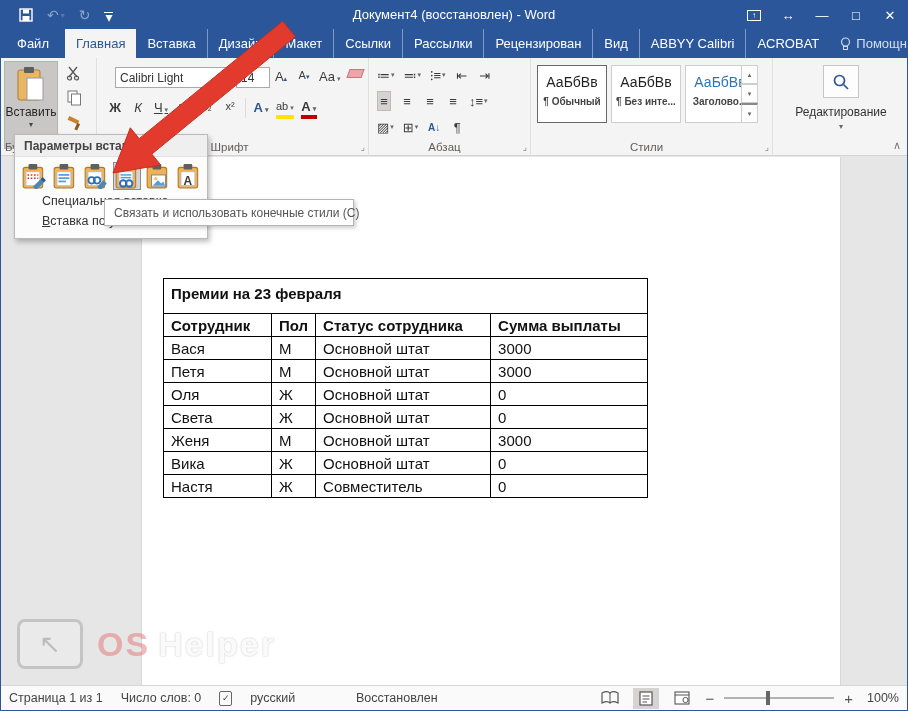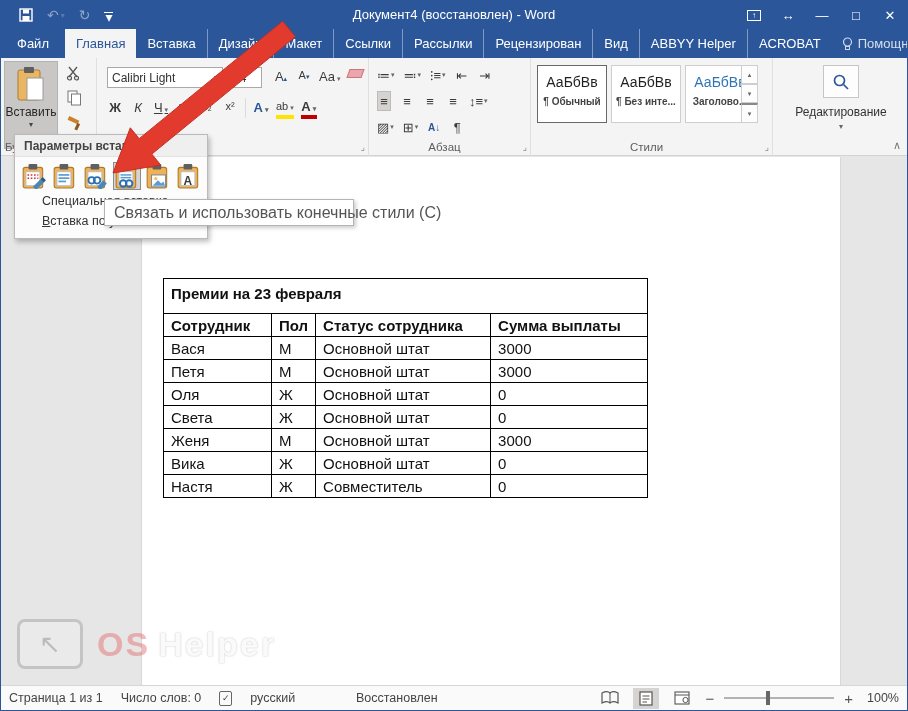--- a/index.html
+++ b/index.html
@@ -38,21 +38,21 @@
   .g-par  { left:368px; width:162px; }
   .g-sty  { left:530px; width:242px; }
   .g-edit { left:772px; width:136px; border-right:none; }
 
   .paste-btn { position:absolute; left:3px; top:3px; width:54px; height:88px; background:#c9c7c5; border:1px solid #b5b3b1; display:flex; flex-direction:column; align-items:center; }
   .paste-btn .lbl { font-size:12px; color:#262626; margin-top:3px; }
   .paste-btn .arr { font-size:8px; color:#444; margin-top:1px; }
   .clip-col { position:absolute; left:62px; top:6px; display:flex; flex-direction:column; gap:7px; }
   .clip-col .cbtn { width:22px; height:18px; display:flex; align-items:center; justify-content:center; }
 
-  .combo { position:absolute; height:21px; background:#fff; border:1px solid #aba9a7; font-size:12px; color:#333; display:flex; align-items:center; padding:0 4px; justify-content:space-between; }
+  .combo { position:absolute; height:21px; background:#fff; border:1px solid #aba9a7; font-size:12px; color:#333; display:flex; align-items:center; padding:0 4px; justify-content:space-between;margin-left:8px; }
   .combo .dd { font-size:8px; color:#666; margin-left:4px; }
   .frow2 { position:absolute; left:6px; top:38px; display:flex; align-items:center; gap:7px; height:24px; }
   .fbtn { min-width:16px; height:22px; display:flex; align-items:baseline; justify-content:center; font-size:13px; color:#3b3b3b; padding-top:3px;}
   .fbtn .dd { font-size:7px; color:#666; margin-left:2px; }
   .fbtn sup { font-size:7px; color:#2b579a; }
   .b { font-weight:bold; } .i { font-style:italic; } .u { text-decoration:underline; }
   .strike { text-decoration:line-through; }
   .vsep { width:1px; height:20px; background:#dddbd9; }
   .effect-a { color:#2b579a; font-weight:bold; }
   .hl { border-bottom:4px solid #ffe400; line-height:13px; }
@@ -97,21 +97,21 @@
   
   .paste-panel { position:absolute; left:13px; top:133px; width:194px; height:105px; background:#fcfcfc; border:1px solid #bcbab8; box-shadow:2px 3px 5px rgba(0,0,0,.25); z-index:40; }
   .pp-header { height:22px; background:#efefef; border-bottom:1px solid #e2e2e2; font-size:12px; font-weight:bold; color:#444; display:flex; align-items:center; padding-left:9px; }
   .pp-icons { display:flex; gap:3px; padding:5px 0 0 5px; }
   .pp-opt { width:28px; height:28px; display:flex; align-items:center; justify-content:center; border:1px solid transparent; }
   .pp-opt.hot { background:#d6d4d2; border:1px solid #8e8c8a; }
   .pp-item { font-size:12.5px; color:#333; padding:4px 0 2px 27px; white-space:nowrap; }
   .pp-item u { text-decoration:underline; }
 
   
-  .tooltip { position:absolute; left:103px; top:198px; width:250px; height:27px; background:#fff; border:1px solid #b6b4b2; box-shadow:2px 2px 4px rgba(0,0,0,.2); z-index:60; font-size:16px; color:#555; display:flex; align-items:center; padding-left:9px; white-space:nowrap; }
+  .tooltip { position:absolute; left:103px; top:198px; width:250px; height:27px; background:#fff; border:1px solid #b6b4b2; box-shadow:2px 2px 4px rgba(0,0,0,.2); z-index:60; font-size:12px; color:#555; display:flex; align-items:center; padding-left:9px; white-space:nowrap; }
 
   
   .arrow-svg { position:absolute; left:105px; top:15px; z-index:50; pointer-events:none; }
 
   
   .statusbar { position:absolute; left:0; bottom:0; width:100%; height:25px; background:#fafafa; border-top:1px solid #d8d6d4; display:flex; align-items:center; font-size:12.5px; color:#444; }
   .sb-item { margin-left:18px; white-space:nowrap; }
   .sb-item:first-child { margin-left:8px; }
   .proof { width:13px; height:15px; border:1px solid #666; border-radius:2px; font-size:9px; display:flex; align-items:center; justify-content:center; color:#444; }
   .sb-recovered { position:absolute; left:337px; }
@@ -165,21 +165,21 @@
 
     <div class="tab">Файл</div>
       <div class="tab active">Главная</div>
       <div class="tab">Вставка</div>
       <div class="tab">Дизайн</div>
       <div class="tab">Макет</div>
       <div class="tab">Ссылки</div>
       <div class="tab">Рассылки</div>
       <div class="tab">Рецензирован</div>
       <div class="tab">Вид</div>
-      <div class="tab">ABBYY Helper</div>
+      <div class="tab">ABBYY Calibri</div>
       <div class="tab">ACROBAT</div>
       <div class="tabrow-right">
       <span class="tab-help">
         <svg width="11" height="14" viewBox="0 0 11 14">
             <circle cx="5.5" cy="5" r="4" fill="none" stroke="#cfd8e8" stroke-width="1.2"></circle>
             <rect x="3.5" y="9.5" width="4" height="3" fill="none" stroke="#cfd8e8" stroke-width="1"></rect>
           </svg>
         <span>Помощн</span>
       </span>
 
@@ -265,20 +265,21 @@
           </span>
         <span class="fbtn hl" style="font-size:11px">
             <span>ab</span>
             <span class="dd">▾</span>
           </span>
         <span class="fbtn fc">
             <span>А</span>
             <span class="dd">▾</span>
           </span>
       </div>
+      <span class="grp-label">Шрифт</span>
       <span class="launcher">⌟</span>
     </div>
 
     <div class="grp g-par">
       <div class="prow" style="left:8px; top:6px;">
         <span class="pbtn">
             <span>≔</span>
             <span class="dd">▾</span>
           </span>
         <span class="pbtn">

